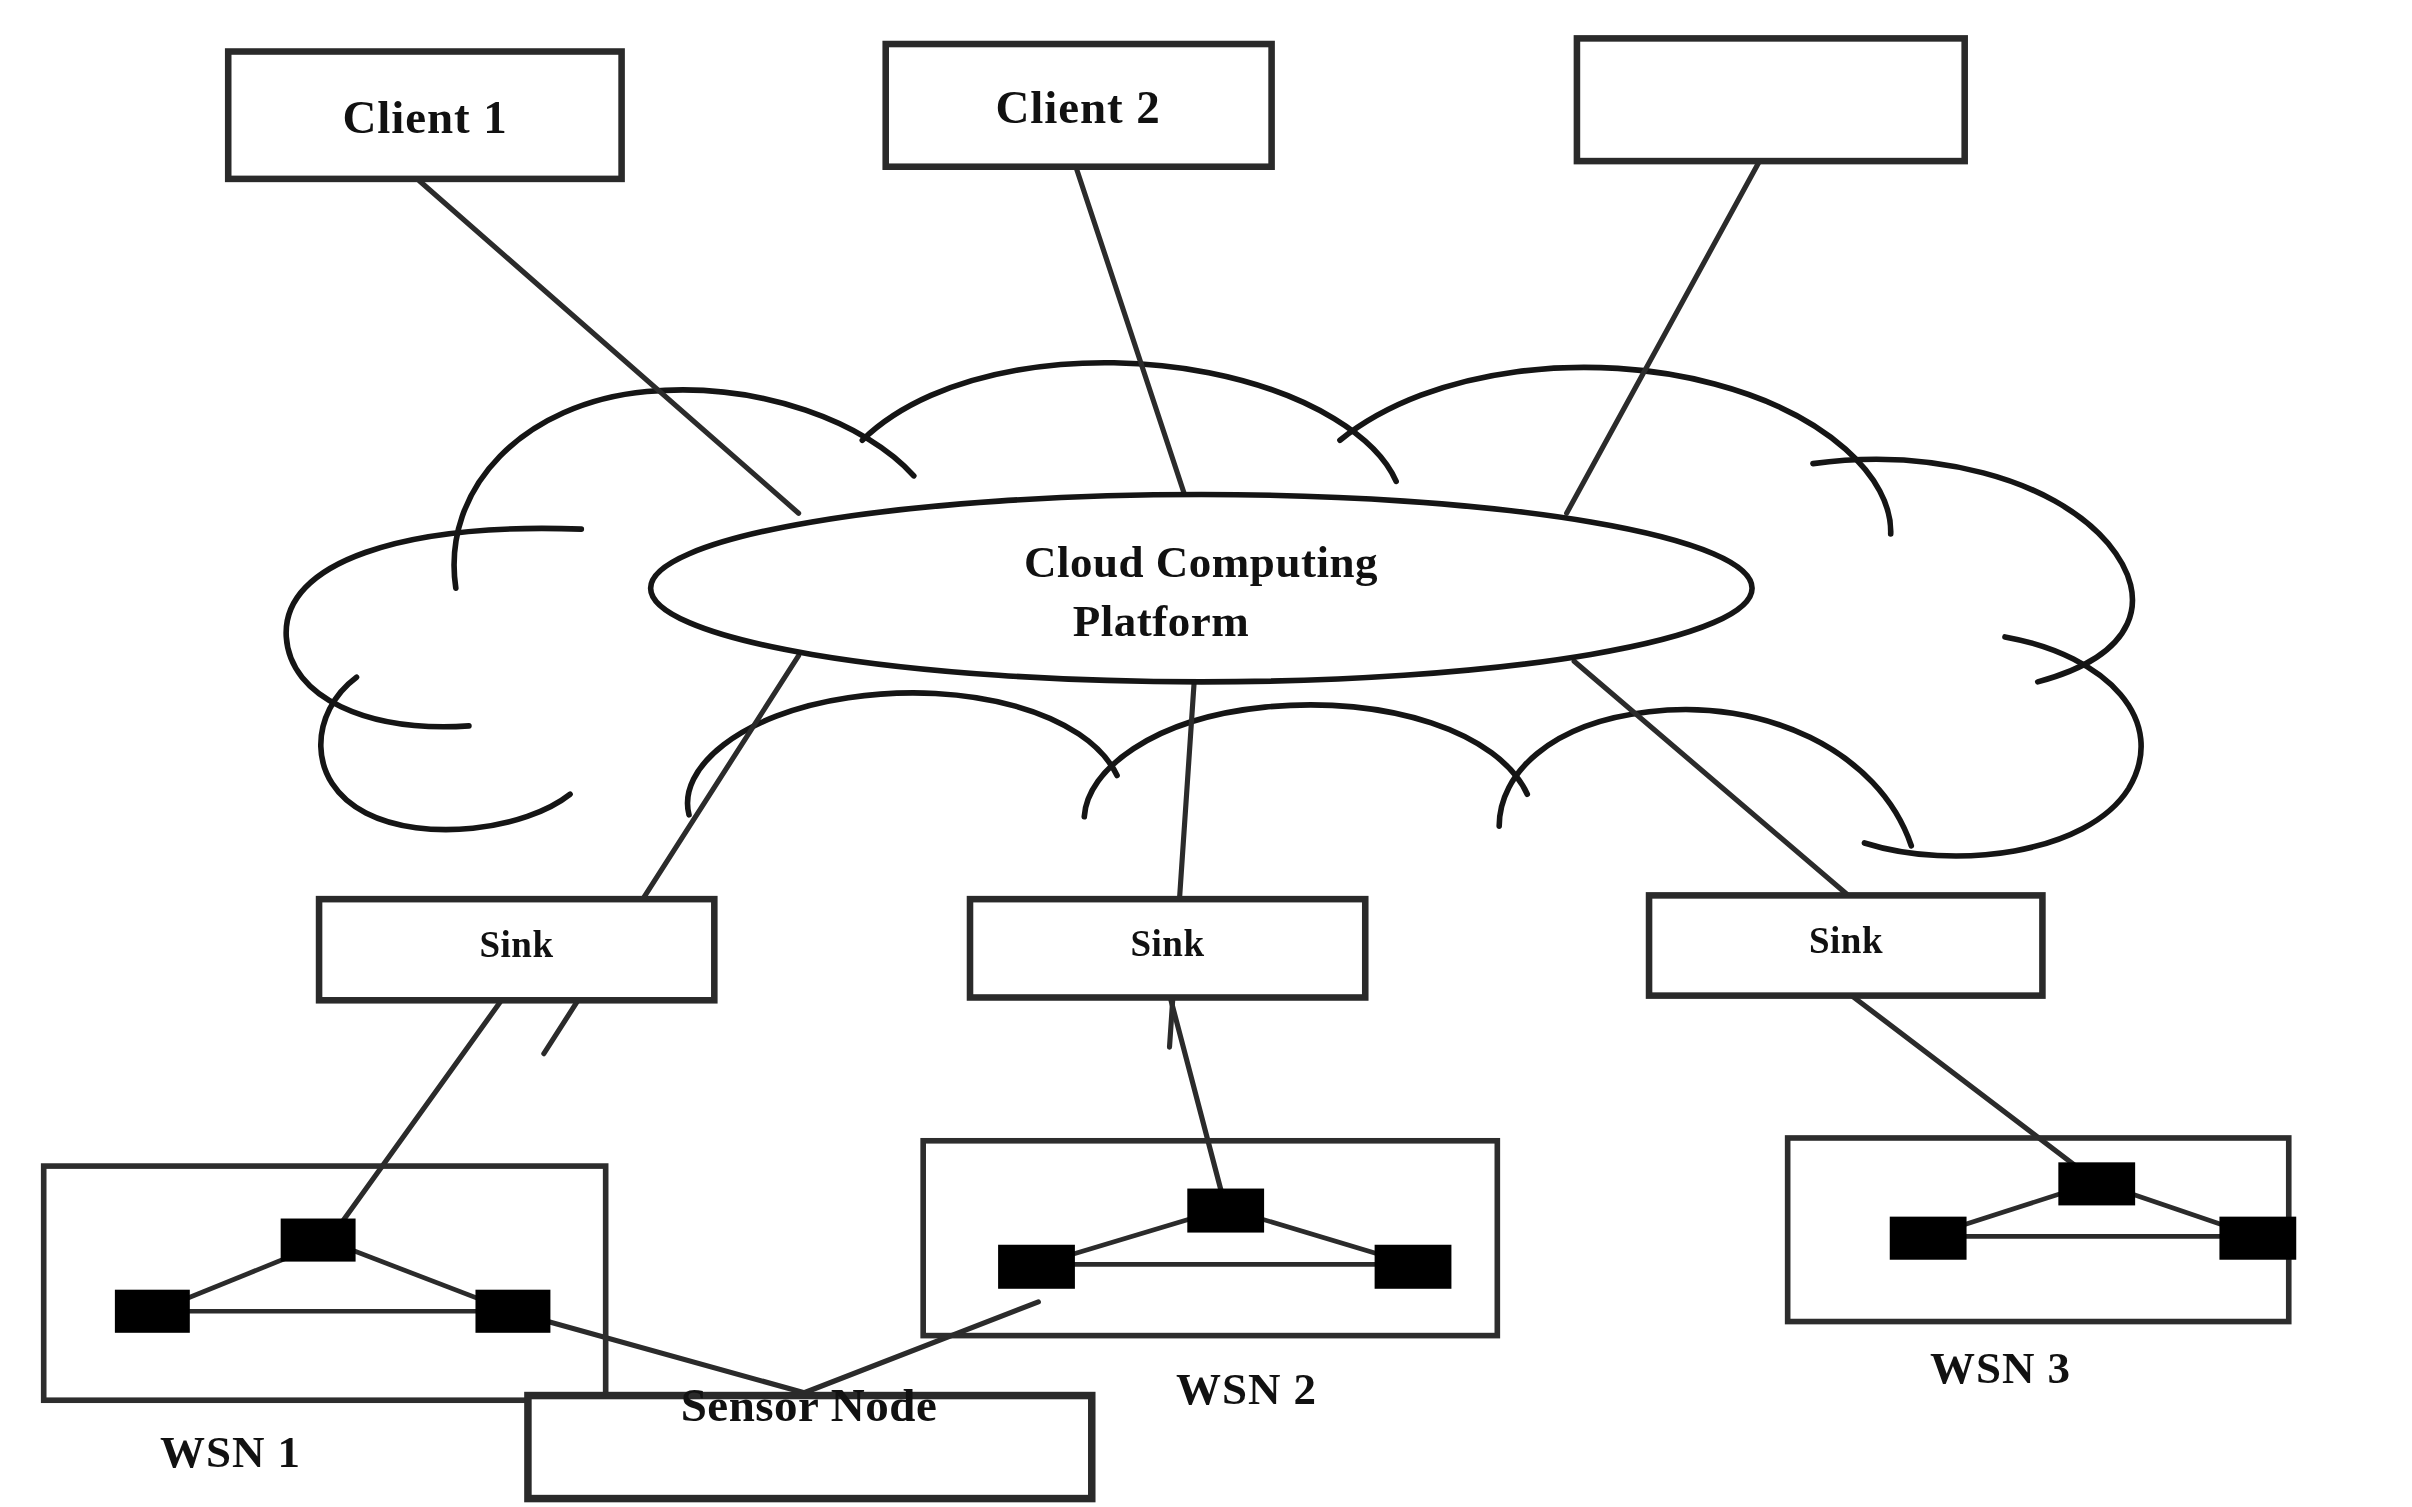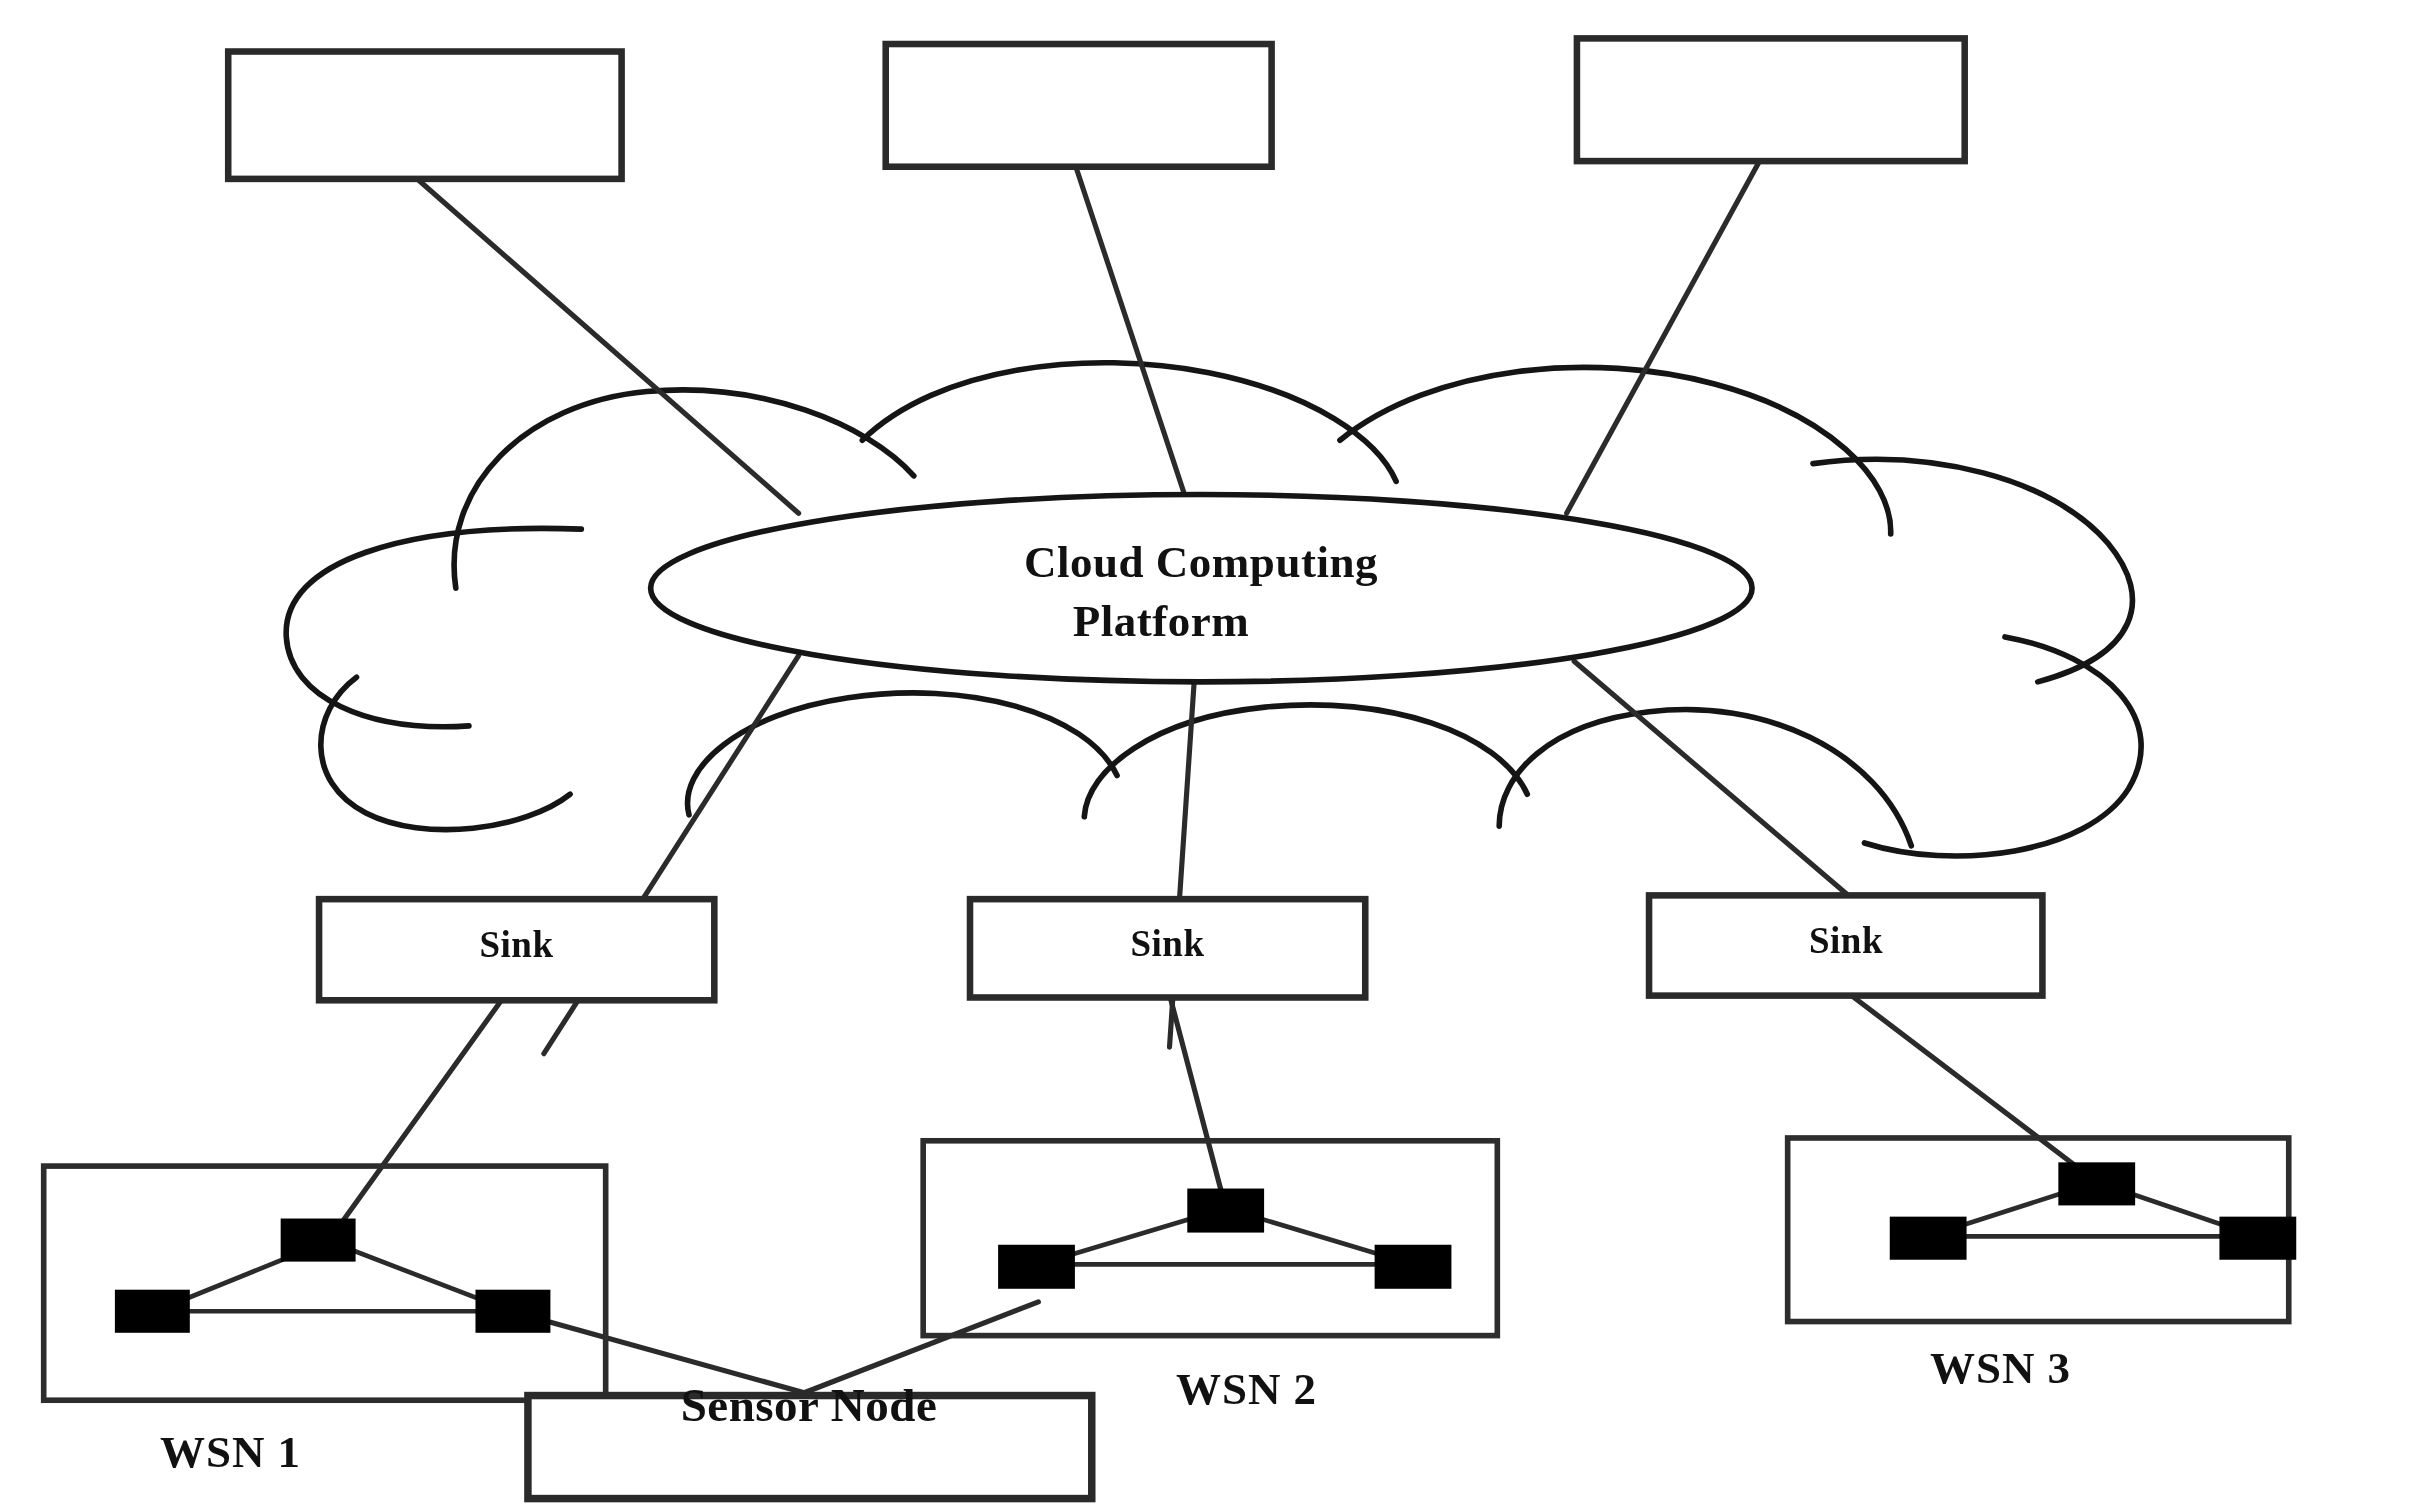--- a/index.html
+++ b/index.html
@@ -203,21 +203,23 @@
       <path class="node-link" d="M 2058 1320 L 2408 1320"></path>
       <rect class="node-block" x="2198" y="1242" width="80" height="44"></rect>
       <rect class="node-block" x="2018" y="1300" width="80" height="44"></rect>
       <rect class="node-block" x="2370" y="1300" width="80" height="44"></rect>
     </g>
 
     <rect class="box-rect-heavy" x="563" y="1490" width="602" height="110"></rect>
 
   </svg>
 
-
+  <div class="txt client-label" style="left:228px; top:90px; width:394px;">Client 1</div>
+
+  <div class="txt client-label" style="left:885px; top:80px; width:386px;">Client 2</div>
 
 
   <div class="txt cloud-label" style="left:826px; top:536px; width:750px;">Cloud Computing</div>
 
   <div class="txt cloud-label" style="left:786px; top:595px; width:750px;">Platform</div>
 
   <div class="txt sink-label" style="left:319px; top:923px; width:395px;">Sink</div>
 
   <div class="txt sink-label" style="left:970px; top:922px; width:395px;">Sink</div>
 

